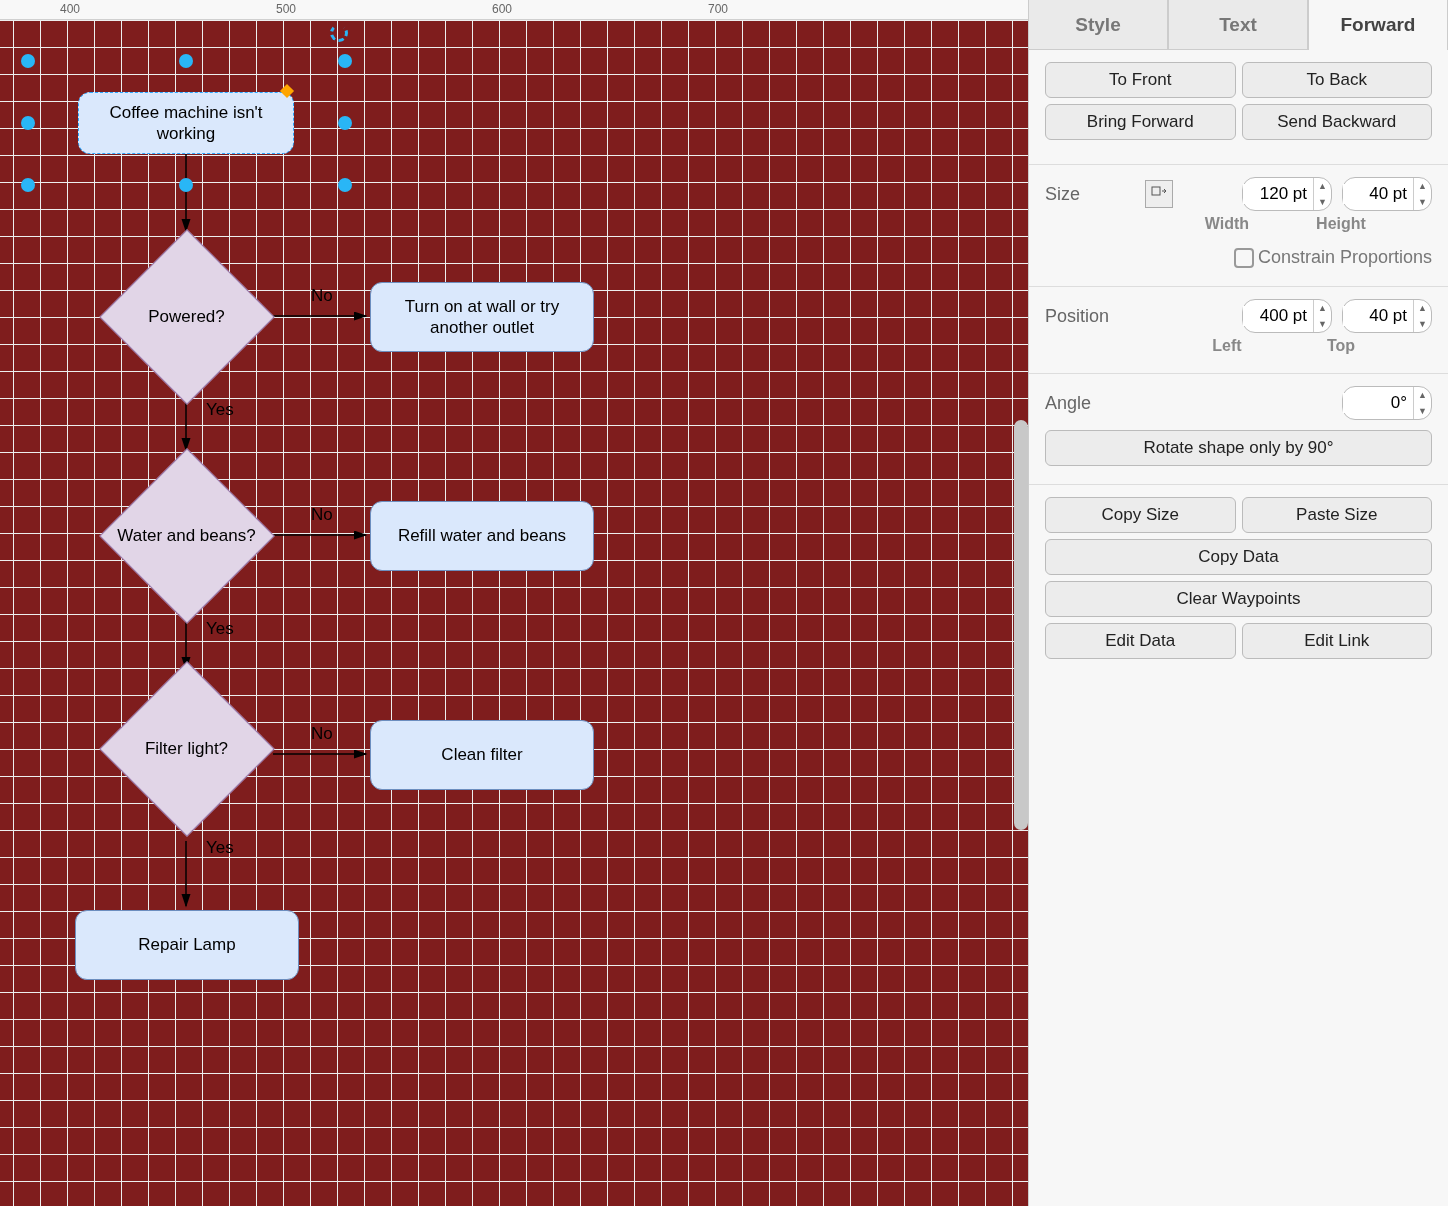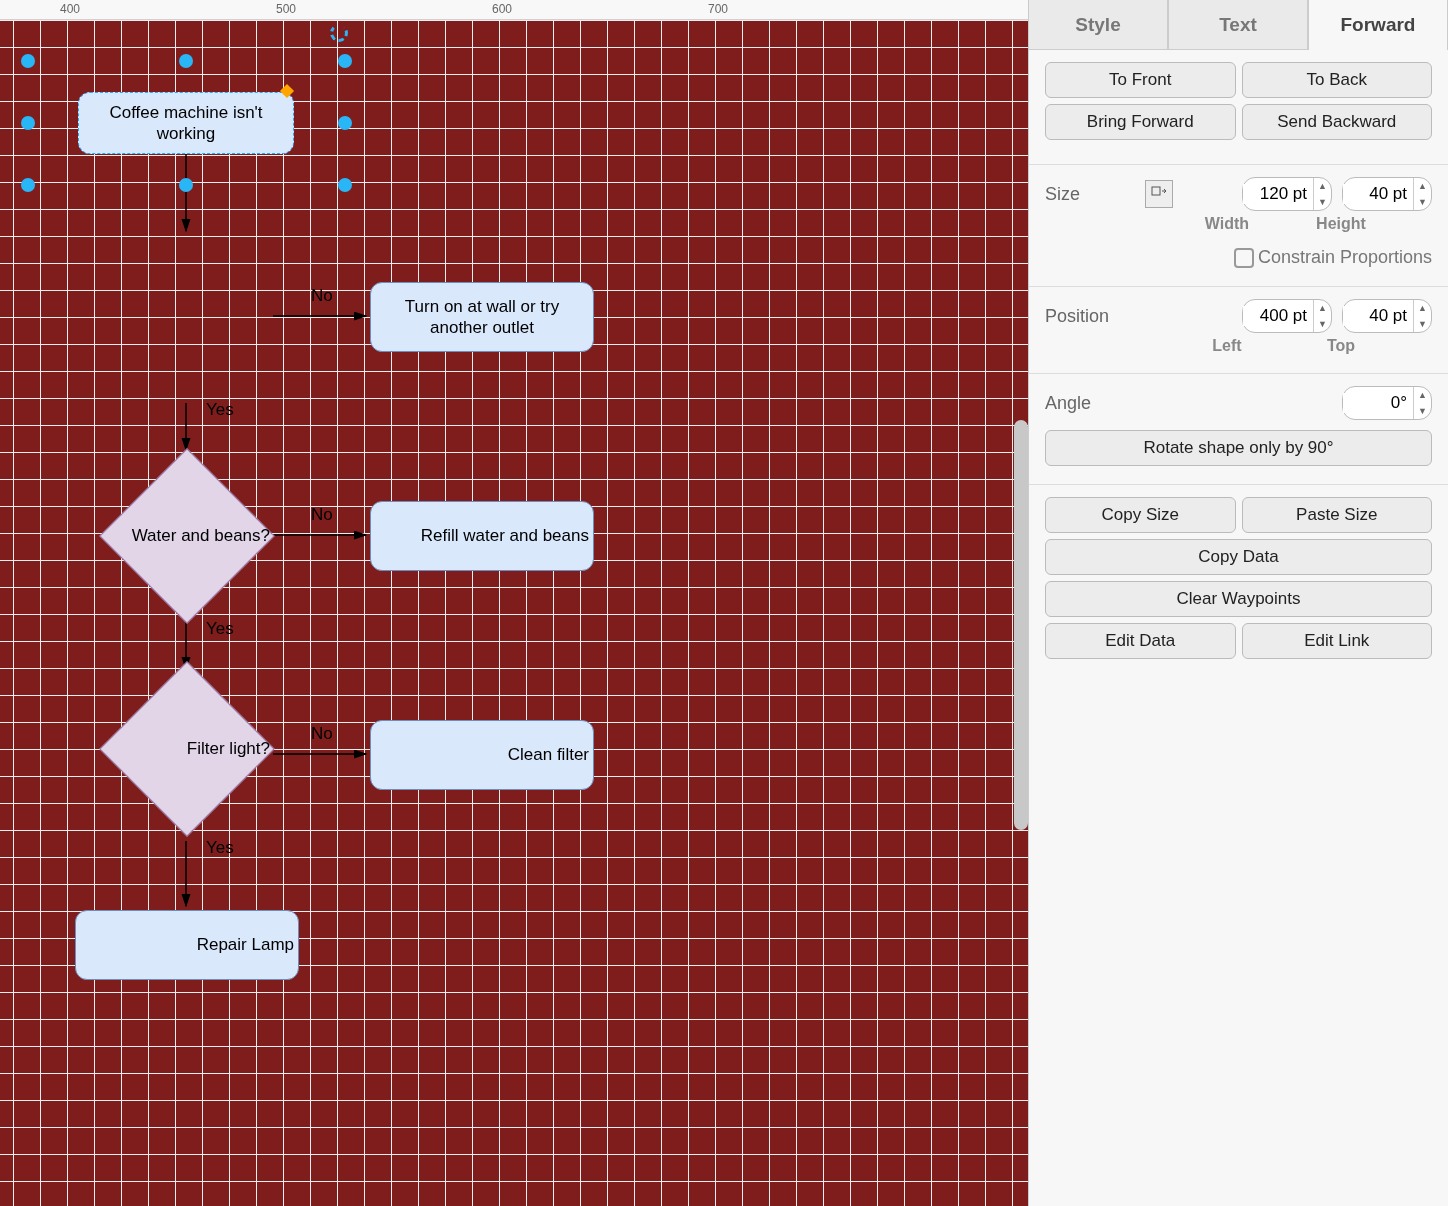--- a/index.html
+++ b/index.html
@@ -40,21 +40,21 @@
         linear-gradient(to right, #eee 1px, transparent 1px),
         linear-gradient(to bottom, #eee 1px, transparent 1px);
       background-size: 27px 27px;
       background-position: -14px 0px;
     }
 
     .node {
       position: absolute;
       display: flex;
       align-items: center;
-      justify-content: flex-end;
+      justify-content: center;
       text-align: center;
       font-size: 17px;
       line-height: 1.25;
       padding: 4px 4px;
     }
 
     .node.rect {
       border: 1px solid #6c8ebf;
       background: #dae8fc;
       border-radius: 12px;
@@ -301,20 +301,24 @@
     <div class="selection-handle" style="left:179px; top:34px;"></div>
     <div class="selection-handle" style="left:338px; top:34px;"></div>
     <div class="selection-handle" style="left:21px; top:96px;"></div>
     <div class="selection-handle" style="left:338px; top:96px;"></div>
     <div class="selection-handle" style="left:21px; top:158px;"></div>
     <div class="selection-handle" style="left:179px; top:158px;"></div>
     <div class="selection-handle" style="left:338px; top:158px;"></div>
     <div class="rotate-handle" style="left:330px; top:4px;"></div>
     <div class="diamond-marker" style="left:282px; top:66px;"></div>
 
+    <div class="node diamond" style="left:99px; top:209px;">
+      <div class="dshape"></div>
+      <div class="dlabel">Powered?</div>
+    </div>
     <div class="edge-label" style="left:311px; top:266px;">No</div>
     <div class="edge-label" style="left:206px; top:380px;">Yes</div>
     <div class="node rect" style="left:370px; top:262px;">
       <span>Turn on at wall or try another outlet</span>
     </div>
 
     <div class="node diamond" style="left:99px; top:428px;">
       <div class="dshape"></div>
       <div class="dlabel">Water and beans?</div>
     </div>

